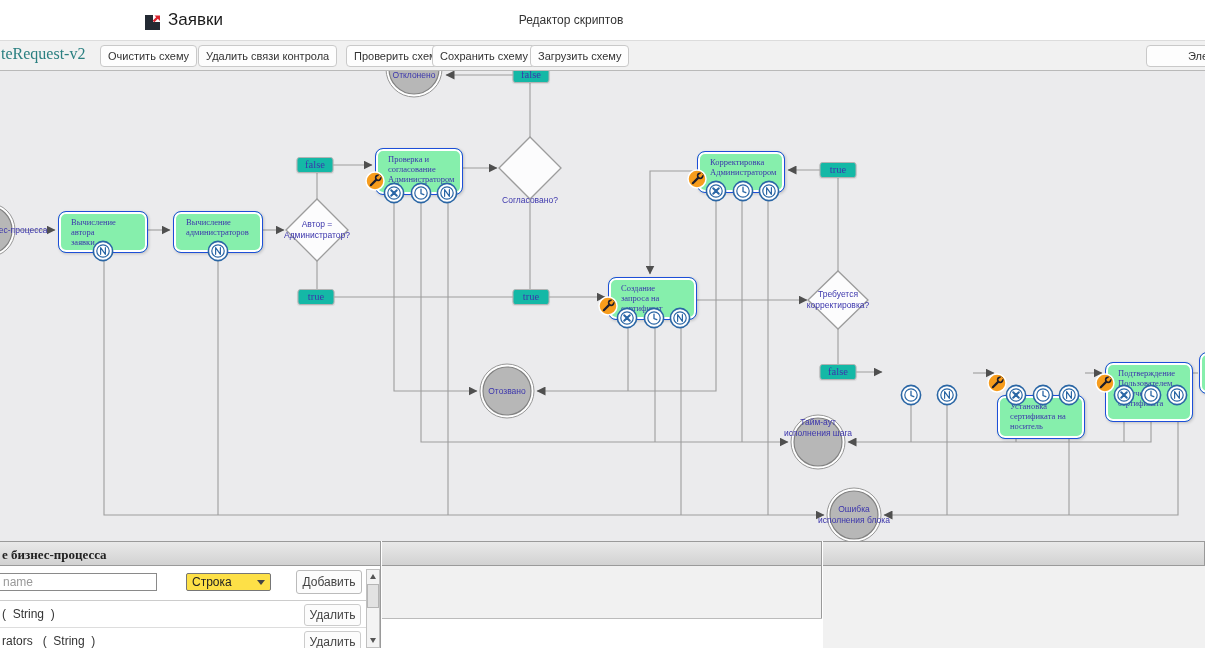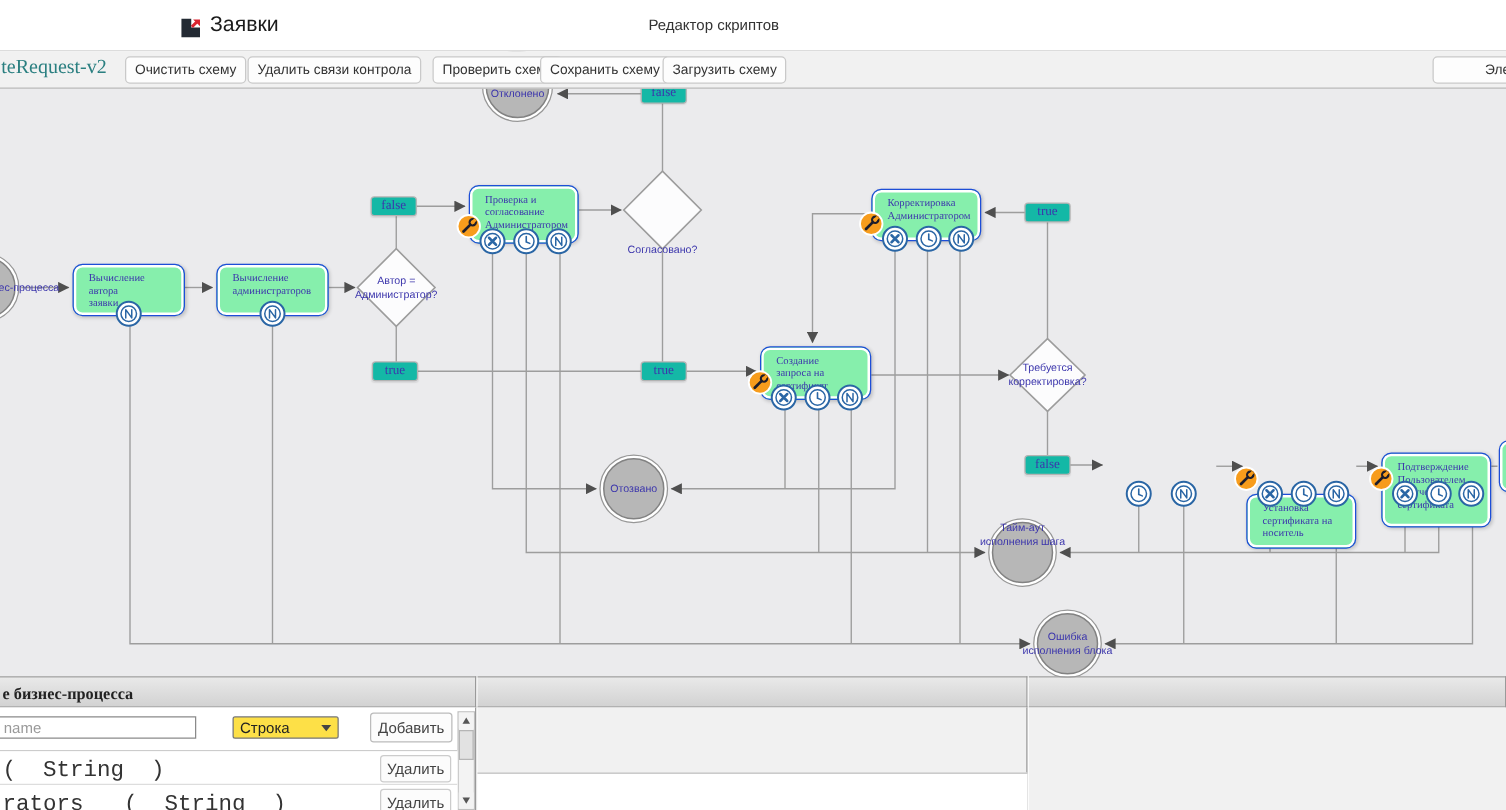--- a/index.html
+++ b/index.html
@@ -35,21 +35,21 @@
 .add-btn{position:absolute;left:296px;top:4px;width:66px;height:24px;background:#fcfcfc;border:1px solid #bbb;border-radius:3px;font-size:12px;color:#444;text-align:center;line-height:22px;}
 .vscroll{position:absolute;left:366px;top:3px;width:14px;height:79px;background:#f3f3f3;border:1px solid #c0c0c0;}
 .vscroll .up,.vscroll .dn{position:absolute;left:0;width:12px;height:13px;background:#f3f3f3;}
 .vscroll .up{top:0;}
 .vscroll .dn{bottom:0;}
 .tri-up{position:absolute;left:3px;top:4px;width:0;height:0;border-left:3px solid transparent;border-right:3px solid transparent;border-bottom:5px solid #555;}
 .tri-dn{position:absolute;left:3px;top:4px;width:0;height:0;border-left:3px solid transparent;border-right:3px solid transparent;border-top:5px solid #555;}
 .vthumb{position:absolute;left:0;top:14px;width:12px;height:24px;background:#e2e2e2;border:1px solid #b5b5b5;}
 .var-rows{position:absolute;left:0;top:34px;width:366px;height:48px;border-top:1px solid #ccc;background:#fff;overflow:hidden;}
 .var-row{position:relative;height:27px;border-bottom:1px solid #ddd;background:#fff;}
-.var-row .vtext{position:absolute;left:2px;top:6px;font-family:Liberation Mono, monospace;font-size:18px;color:#333;white-space:pre;}
+.var-row .vtext{position:absolute;left:2px;top:6px;font-family:Liberation Sans, sans-serif;font-size:12px;color:#333;white-space:pre;}
 .var-row .vdel{position:absolute;right:5px;top:3px;width:57px;height:22px;background:#fcfcfc;border:1px solid #ccc;border-radius:3px;font-size:12px;color:#444;text-align:center;line-height:20px;}
 .pmid{left:382px;width:440px;}
 .pmid-body{position:absolute;left:382px;top:25px;width:440px;height:82px;background:#f1f1f1;border-right:1px solid #9a9a9a;}
 .pmid-white{position:absolute;left:0;top:52px;width:440px;height:30px;background:#fff;border-top:1px solid #bbb;}
 .pright{left:823px;width:382px;}
 .pright-body{position:absolute;left:823px;top:25px;width:382px;height:82px;background:#f1f1f1;}
 </style>
 </head>
 <body>
 

